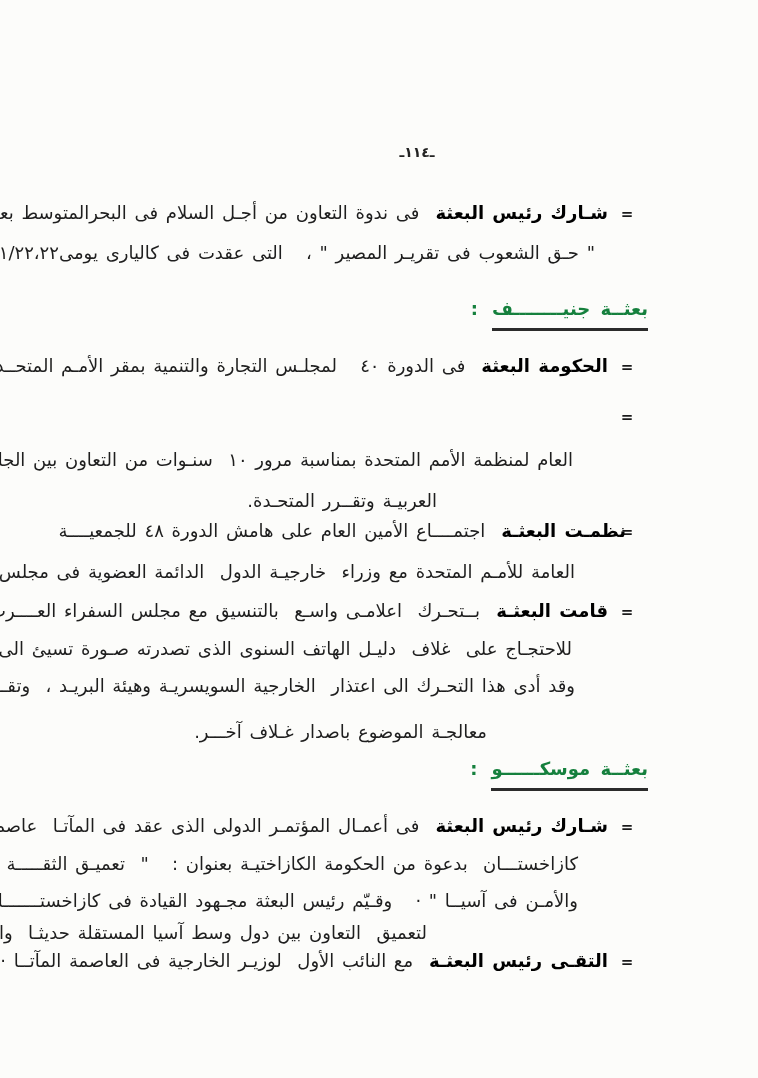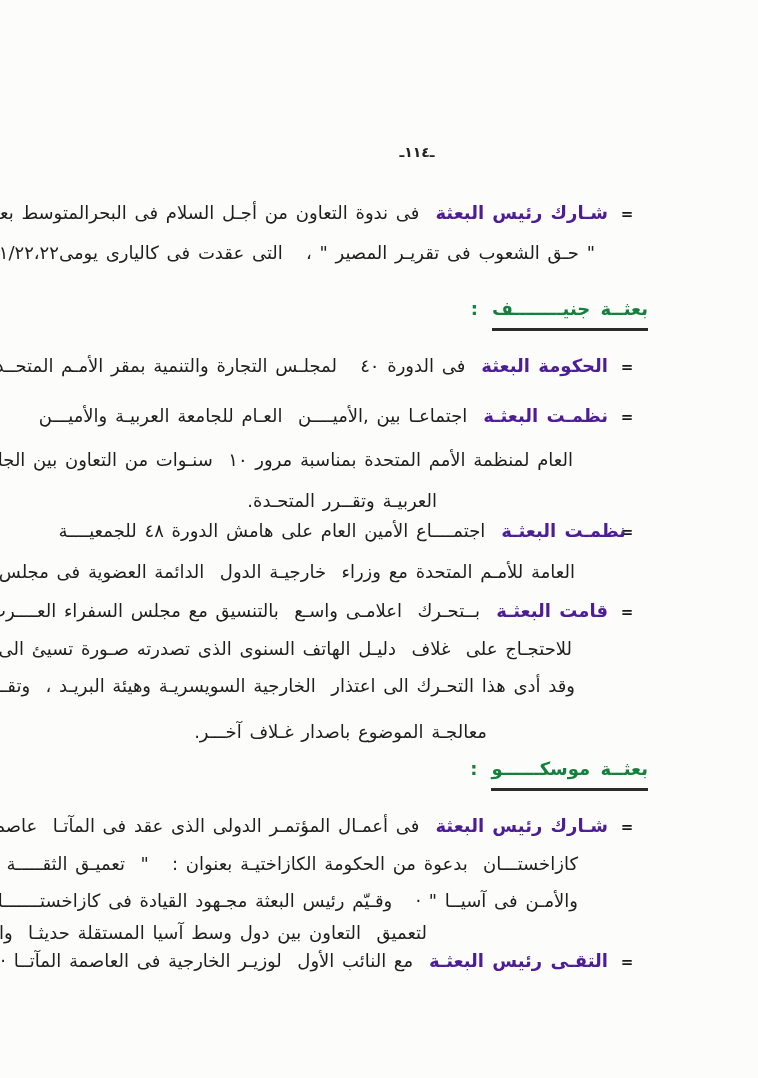--- a/index.html
+++ b/index.html
@@ -6,21 +6,21 @@
   .page{
     position:relative;width:758px;height:1078px;overflow:hidden;
     background:#fcfcfa;
     font-family:"DejaVu Sans",sans-serif;
     color:#1e1e1e;
   }
   .ln{
     position:absolute;white-space:nowrap;direction:rtl;
     font-size:18px;line-height:26px;height:26px;word-spacing:2px;
   }
-  .ld{font-weight:700;color:#4c1d95;margin-left:16px;}
+  .ld{font-weight:700;color:#000000;margin-left:16px;}
   .blt{
     position:absolute;width:18px;height:20px;
     font-size:15px;font-weight:700;color:#1a1a1a;line-height:20px;text-align:center;
   }
   .hd{
     position:absolute;white-space:nowrap;direction:rtl;
     font-size:18px;font-weight:700;color:#15803d;word-spacing:4px;line-height:24px;
   }
   .hd .w{display:inline-block;padding-bottom:7px;border-bottom:3px solid #2b2b2b;}
   .hd .c{margin-right:14px;}
@@ -45,23 +45,20 @@
   <div class="hd" style="top:297px;right:110px;">
     <span class="w">بعثــة جنيــــــــف</span><span class="c">:</span>
   </div>
 
   <div class="blt" style="top:357px;right:122px;">=</div>
   <div class="ln" style="top:353px;right:150px;">
     <span class="ld">الحكومة البعثة</span><span>فى الدورة ٤٠&nbsp;&nbsp; لمجلـس التجارة والتنمية بمقر الأمـم المتحــدة.</span>
   </div>
 
   <div class="blt" style="top:407px;right:122px;">=</div>
-  <div class="ln" style="top:403px;right:150px;">
-    <span class="ld">نظمـت البعثـة</span><span>اجتماعـا بين ,الأميــــن&nbsp; العـام للجامعة العربيـة والأميـــن</span>
-  </div>
   <div class="ln" style="top:447px;right:185px;">العام لمنظمة الأمم المتحدة بمناسبة مرور ١٠&nbsp; سنـوات من التعاون بين الجامعـــة</div>
   <div class="ln" style="top:488px;right:321px;">العربيـة وتقــرر المتحـدة.</div>
 
   <div class="blt" style="top:522px;right:122px;">=</div>
   <div class="ln" style="top:518px;right:132px;">
     <span class="ld">نظمـت البعثـة</span><span>اجتمــــاع الأمين العام على هامش الدورة ٤٨ للجمعيــــة</span>
   </div>
   <div class="ln" style="top:559px;right:183px;">العامة للأمـم المتحدة مع وزراء&nbsp; خارجيـة الدول&nbsp; الدائمة العضوية فى مجلس الأمن.</div>
 
   <div class="blt" style="top:602px;right:122px;">=</div>

